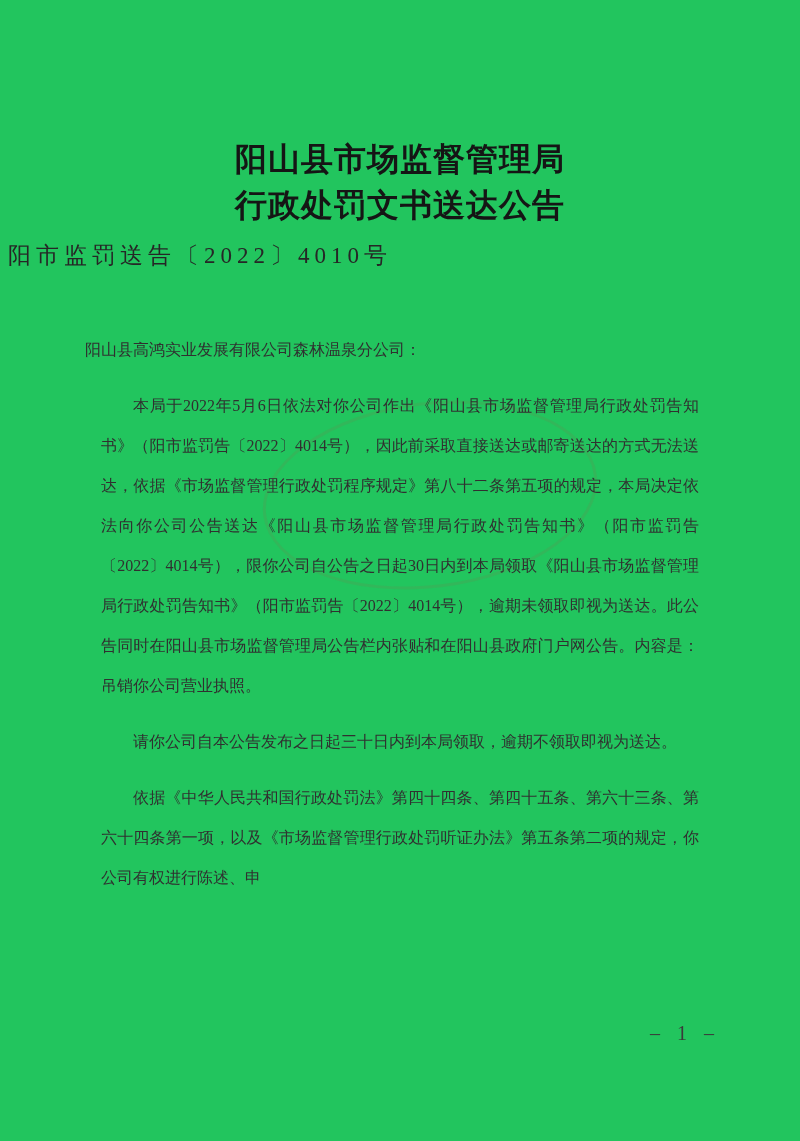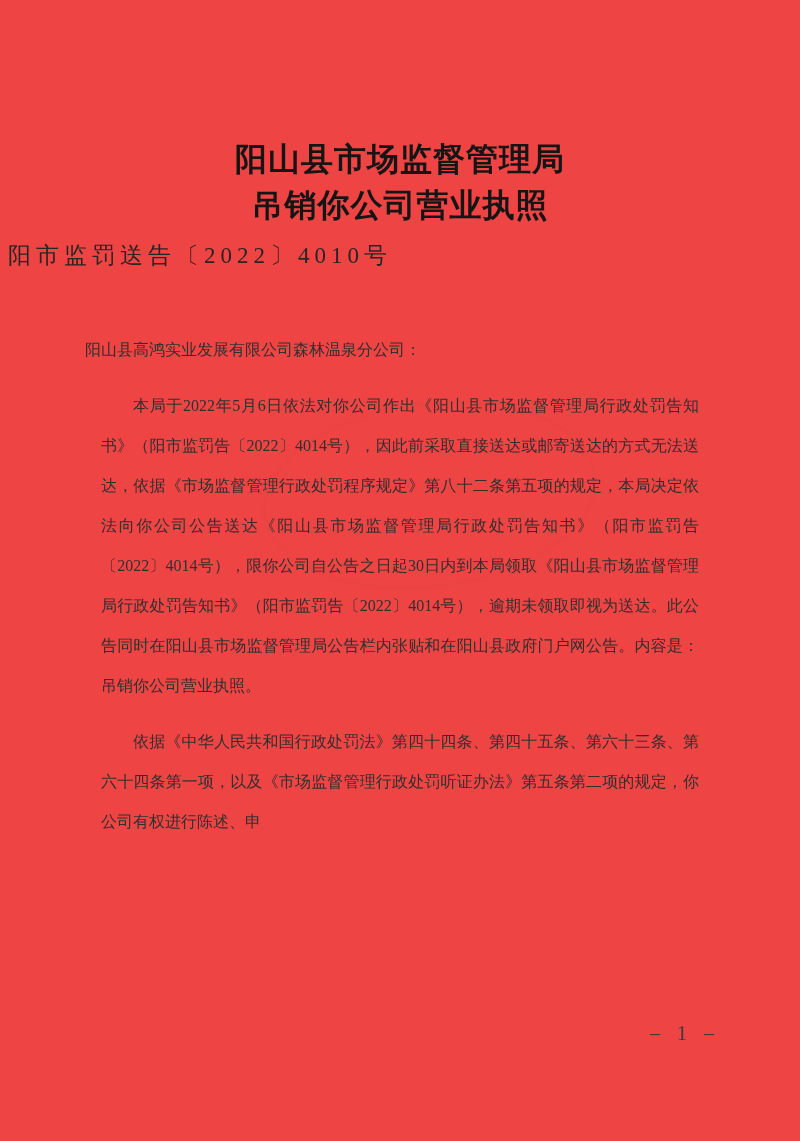--- a/index.html
+++ b/index.html
@@ -5,21 +5,21 @@
   html, body {
     margin: 0;
     padding: 0;
     background: #ffffff;
   }
   .page {
     position: relative;
     width: 800px;
     height: 1141px;
     margin: 0 auto;
-    background: #ef4444;
+    background: #22c55e;
     overflow: hidden;
     font-family: "Liberation Serif", serif;
     color: #2e2e2e;
   }
   
   .seal {
     position: absolute;
     left: 262px;
     top: 402px;
     width: 330px;
@@ -81,26 +81,27 @@
 </style>
 </head>
 <body>
 
 <div class="page">
 
   <div class="seal"></div>
 
   <div class="title">
     <span>阳山县市场监督管理局</span>
-    <span>吊销你公司营业执照</span>
+    <span>行政处罚文书送达公告</span>
   </div>
 
   <div class="doc-number">阳市监罚送告〔2022〕4010号</div>
 
   <div class="body-text">
     <p class="recipient">阳山县高鸿实业发展有限公司森林温泉分公司：</p>
     <p class="para">本局于2022年5月6日依法对你公司作出《阳山县市场监督管理局行政处罚告知书》（阳市监罚告〔2022〕4014号），因此前采取直接送达或邮寄送达的方式无法送达，依据《市场监督管理行政处罚程序规定》第八十二条第五项的规定，本局决定依法向你公司公告送达《阳山县市场监督管理局行政处罚告知书》（阳市监罚告〔2022〕4014号），限你公司自公告之日起30日内到本局领取《阳山县市场监督管理局行政处罚告知书》（阳市监罚告〔2022〕4014号），逾期未领取即视为送达。此公告同时在阳山县市场监督管理局公告栏内张贴和在阳山县政府门户网公告。内容是：吊销你公司营业执照。</p>
+    <p class="para">请你公司自本公告发布之日起三十日内到本局领取，逾期不领取即视为送达。</p>
     <p class="para">依据《中华人民共和国行政处罚法》第四十四条、第四十五条、第六十三条、第六十四条第一项，以及《市场监督管理行政处罚听证办法》第五条第二项的规定，你公司有权进行陈述、申</p>
   </div>
 
   <div class="page-number">– 1 –</div>
 
 </div>
 
 </body></html>

